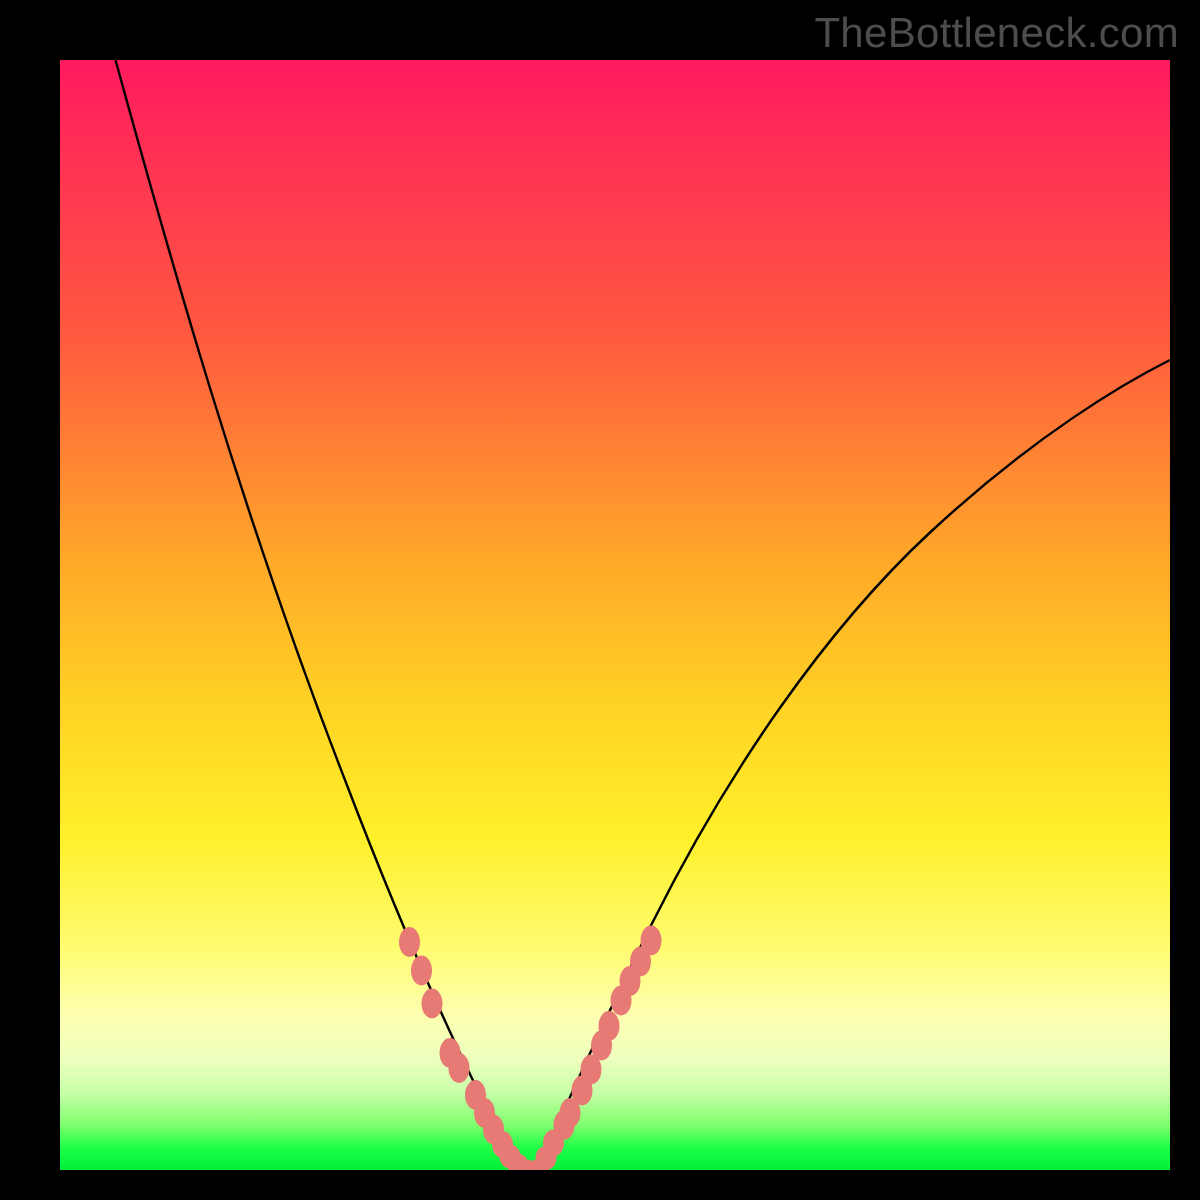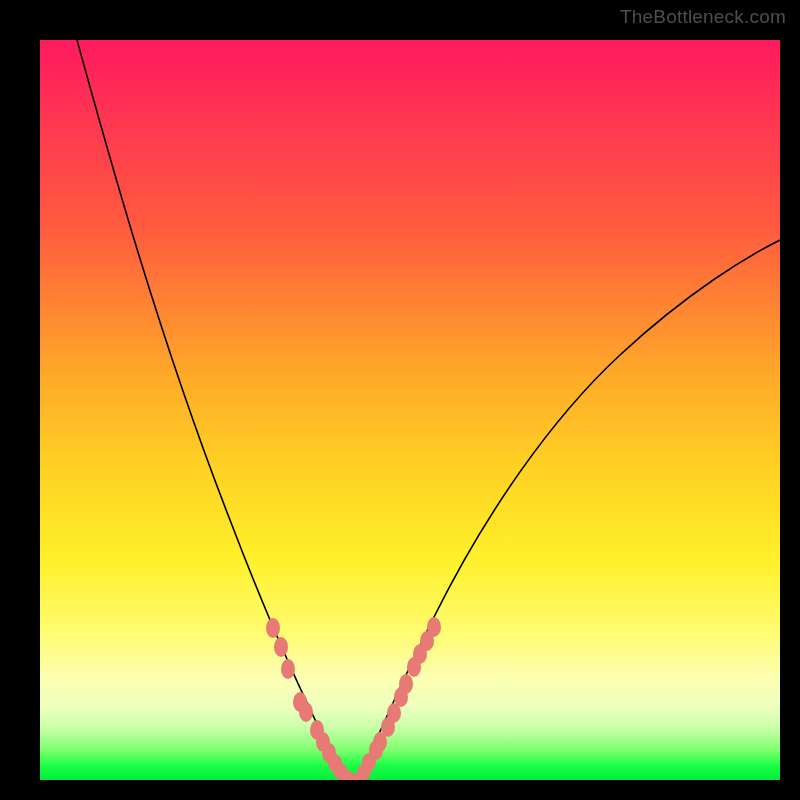--- a/index.html
+++ b/index.html
@@ -38,21 +38,21 @@
       #7dff6d 96%,
       #1eff47 98%,
       #00ef3a 100%
     );
   }
   .watermark {
     position: absolute;
     top: 6px;
     right: 14px;
     color: #4d4d4d;
-    font-size: 19px;
+    font-size: 28px;
     font-weight: 500;
     letter-spacing: 0.2px;
     user-select: none;
   }
   svg.curve {
     position: absolute;
     inset: 0;
   }
   .stroke {
     fill: none;

